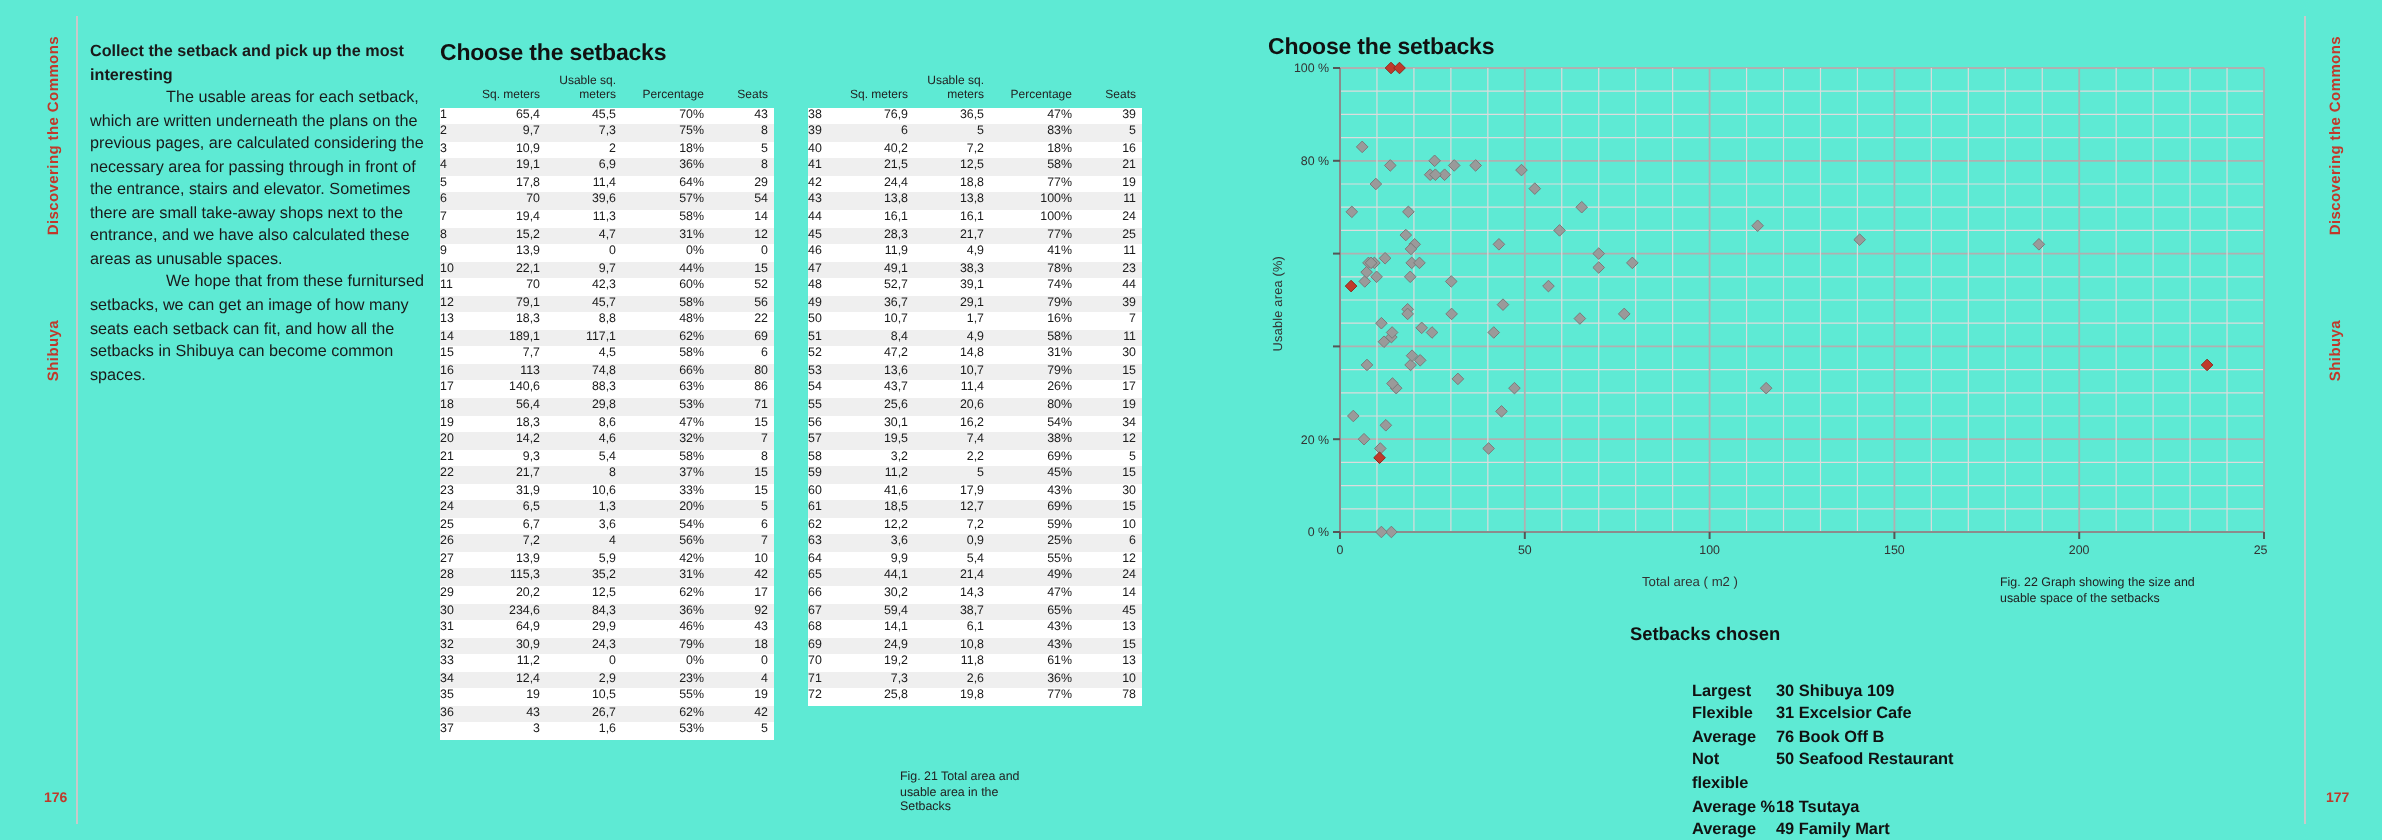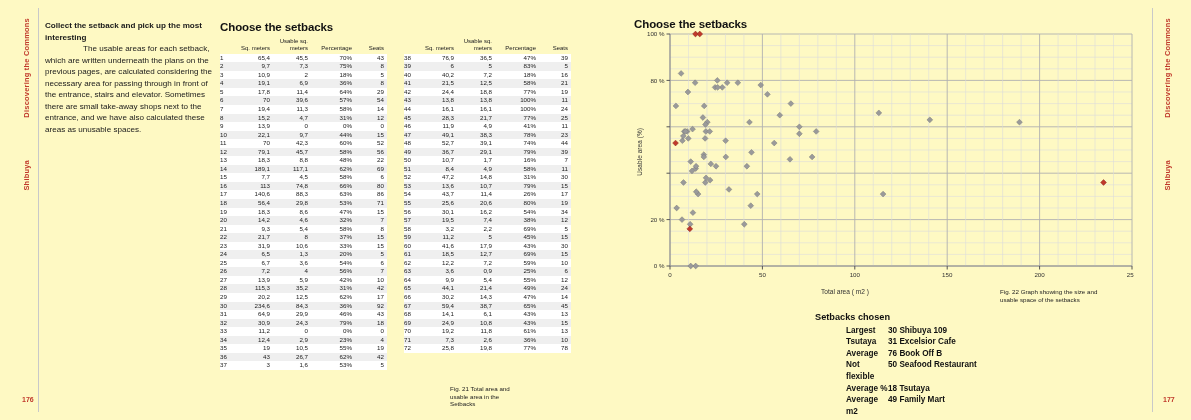--- a/index.html
+++ b/index.html
@@ -5,21 +5,21 @@
   * { box-sizing: border-box; margin: 0; padding: 0; }
   html, body {
     width: 1191px; height: 420px;
     background: #ffffff;
     font-family: "Liberation Sans", sans-serif;
     overflow: hidden;
   }
   #page {
     position: relative;
     width: 1191px; height: 420px;
-    background: #fef9c3;
+    background: #5eead4;
   }
 
   
   .vtab {
     position: absolute;
     writing-mode: vertical-rl;
     transform: rotate(180deg);
     color: #c0392b;
     font-weight: bold;
     font-size: 7.5px;
@@ -130,21 +130,21 @@
 
   
   #chosen {
     position: absolute;
     left: 815px; top: 312px;
     font-size: 8.2px;
     color: #111;
     font-weight: bold;
     line-height: 11.6px;
   }
-  #chosen .ttl { font-size: 9.2px; margin-bottom: 1px; }
+  #chosen .ttl { font-size: 9.2px; margin-bottom: 16px; }
   #chosen .row { display: flex; }
   #chosen .k { width: 73px; padding-left: 31px; }
   #chosen .v { }
 
   #fig22cap {
     position: absolute;
     left: 1000px; top: 288px;
     width: 110px;
     font-size: 6.2px;
     line-height: 7.6px;
@@ -157,20 +157,21 @@
 <div id="page">
 
   <div class="vrule" style="left:38px; top:8px; height:404px;"></div>
   <div class="vtab" style="left:22px; top:18px;">Discovering the Commons</div>
   <div class="vtab" style="left:22px; top:160px;">Shibuya</div>
   <div class="pagenum" style="left:22px; top:396px;">176</div>
 
   <div id="left-text">
     <span class="h">Collect the setback and pick up the most interesting</span>
     <p class="ind">The usable areas for each setback, which are written underneath the plans on the previous pages, are calculated considering the necessary area for passing through in front of the entrance, stairs and elevator. Sometimes there are small take-away shops next to the entrance, and we have also calculated these areas as unusable spaces.</p>
+    <p class="ind">We hope that from these furnitursed setbacks, we can get an image of how many seats each setback can fit, and how all the setbacks in Shibuya can become common spaces.</p>
   </div>
 
   <div class="sec-title" style="left:220px; top:21px;">Choose the setbacks</div>
 
   <table class="tbl" style="left:220px; top:38px;">
     <thead>
       <tr>
         <th class="idx"></th>
         <th class="c1">Sq. meters</th>
         <th class="c2">Usable sq. meters</th>
@@ -858,21 +859,21 @@
   <div id="fig22cap">Fig. 22 Graph showing the size and usable space of the setbacks</div>
 
   <div id="chosen">
     <div class="ttl">Setbacks chosen</div>
     <div id="chosen-rows">
         <div class="row">
           <span class="k">Largest</span>
           <span class="v">30 Shibuya 109</span>
         </div>
         <div class="row">
-          <span class="k">Tsutaya</span>
+          <span class="k">Flexible</span>
           <span class="v">31 Excelsior Cafe</span>
         </div>
         <div class="row">
           <span class="k">Average</span>
           <span class="v">76 Book Off B</span>
         </div>
         <div class="row">
           <span class="k">Not flexible</span>
           <span class="v">50 Seafood Restaurant</span>
         </div>

